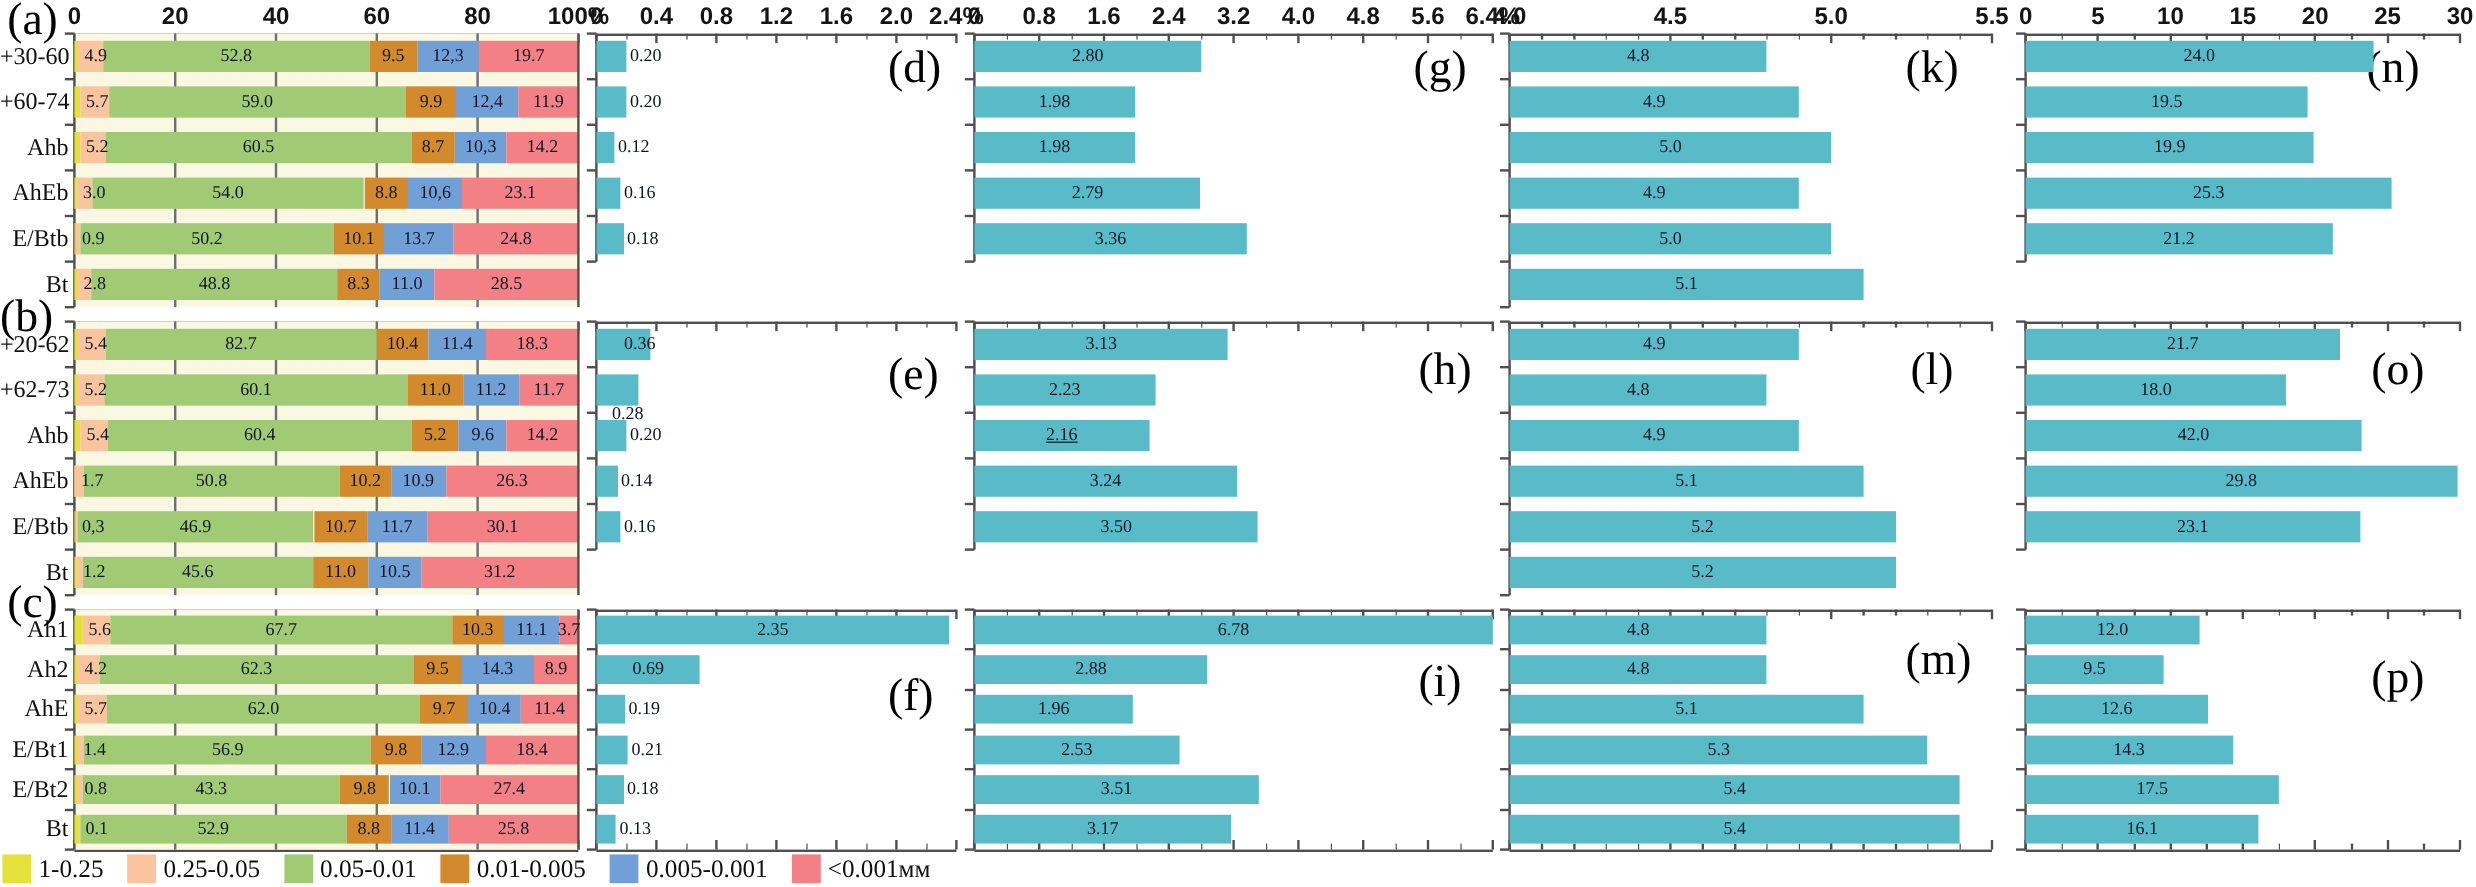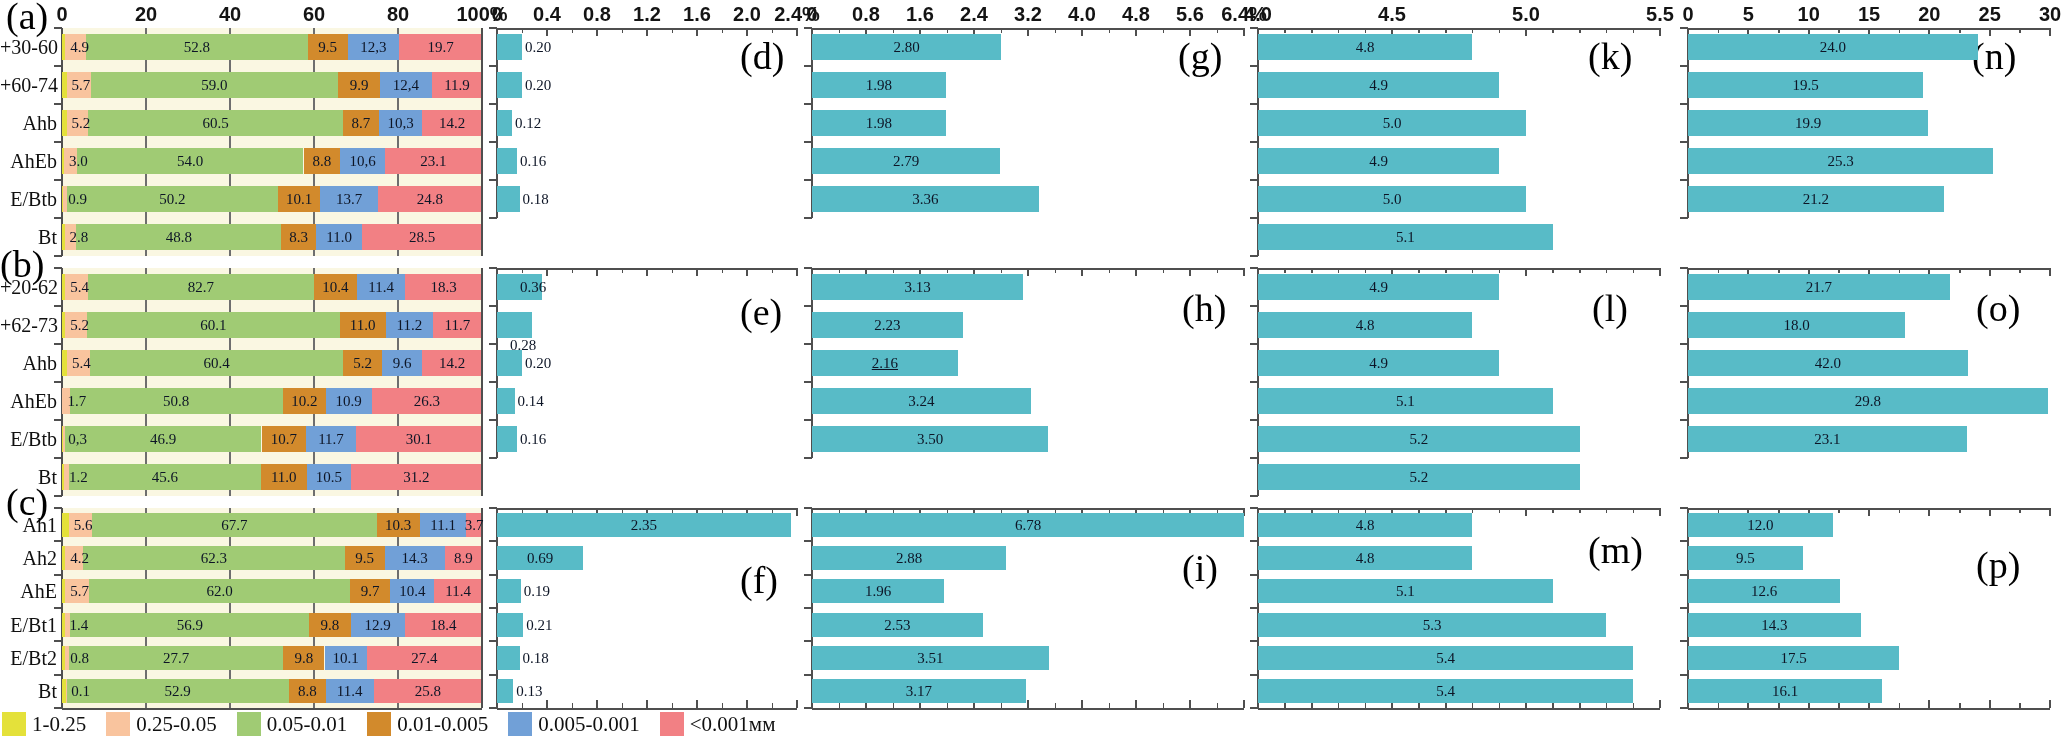--- a/index.html
+++ b/index.html
@@ -283,21 +283,21 @@
     <div class="seglab" style="left: 329.96px; top: 612.55px; line-height: 24px; transform: translateX(-50%); z-index: 4;">9.8</div>
     <div style="position: absolute; left: 350.54px; top: 612.55px; width: 54.18px; height: 24px; background: rgb(113, 160, 215); z-index: 2;"></div>
     <div class="seglab" style="left: 377.63px; top: 612.55px; line-height: 24px; transform: translateX(-50%); z-index: 4;">12.9</div>
     <div style="position: absolute; left: 404.72px; top: 612.55px; width: 77.28px; height: 24px; background: rgb(242, 128, 132); z-index: 2;"></div>
     <div class="seglab" style="left: 443.36px; top: 612.55px; line-height: 24px; transform: translateX(-50%); z-index: 4;">18.4</div>
     <div class="rowlab" style="left: 0px; top: 645.85px; width: 57px; line-height: 24px;">E/Bt2</div>
     <div style="position: absolute; left: 62px; top: 645.85px; width: 3.36px; height: 24px; background: rgb(228, 225, 58); z-index: 2;"></div>
     <div style="position: absolute; left: 65.36px; top: 645.85px; width: 3.36px; height: 24px; background: rgb(249, 196, 158); z-index: 2;"></div>
     <div class="seglab" style="left: 70.36px; top: 645.85px; line-height: 24px; z-index: 4;">0.8</div>
     <div style="position: absolute; left: 68.72px; top: 645.85px; width: 214.62px; height: 24px; background: rgb(160, 203, 116); z-index: 2;"></div>
-    <div class="seglab" style="left: 176.03px; top: 645.85px; line-height: 24px; transform: translateX(-50%); z-index: 4;">27.7</div>
+    <div class="seglab" style="left: 176.03px; top: 645.85px; line-height: 24px; transform: translateX(-50%); z-index: 4;">43.3</div>
     <div style="position: absolute; left: 283.34px; top: 645.85px; width: 41.16px; height: 24px; background: rgb(210, 138, 44); z-index: 2;"></div>
     <div class="seglab" style="left: 303.92px; top: 645.85px; line-height: 24px; transform: translateX(-50%); z-index: 4;">9.8</div>
     <div style="position: absolute; left: 324.5px; top: 645.85px; width: 42.42px; height: 24px; background: rgb(113, 160, 215); z-index: 2;"></div>
     <div class="seglab" style="left: 345.71px; top: 645.85px; line-height: 24px; transform: translateX(-50%); z-index: 4;">10.1</div>
     <div style="position: absolute; left: 366.92px; top: 645.85px; width: 115.08px; height: 24px; background: rgb(242, 128, 132); z-index: 2;"></div>
     <div class="seglab" style="left: 424.46px; top: 645.85px; line-height: 24px; transform: translateX(-50%); z-index: 4;">27.4</div>
     <div class="rowlab" style="left: 0px; top: 679.15px; width: 57px; line-height: 24px;">Bt</div>
     <div style="position: absolute; left: 62px; top: 679.15px; width: 4.2px; height: 24px; background: rgb(228, 225, 58); z-index: 2;"></div>
     <div style="position: absolute; left: 66.2px; top: 679.15px; width: 0.42px; height: 24px; background: rgb(249, 196, 158); z-index: 2;"></div>
     <div class="seglab" style="left: 71.2px; top: 679.15px; line-height: 24px; z-index: 4;">0.1</div>

